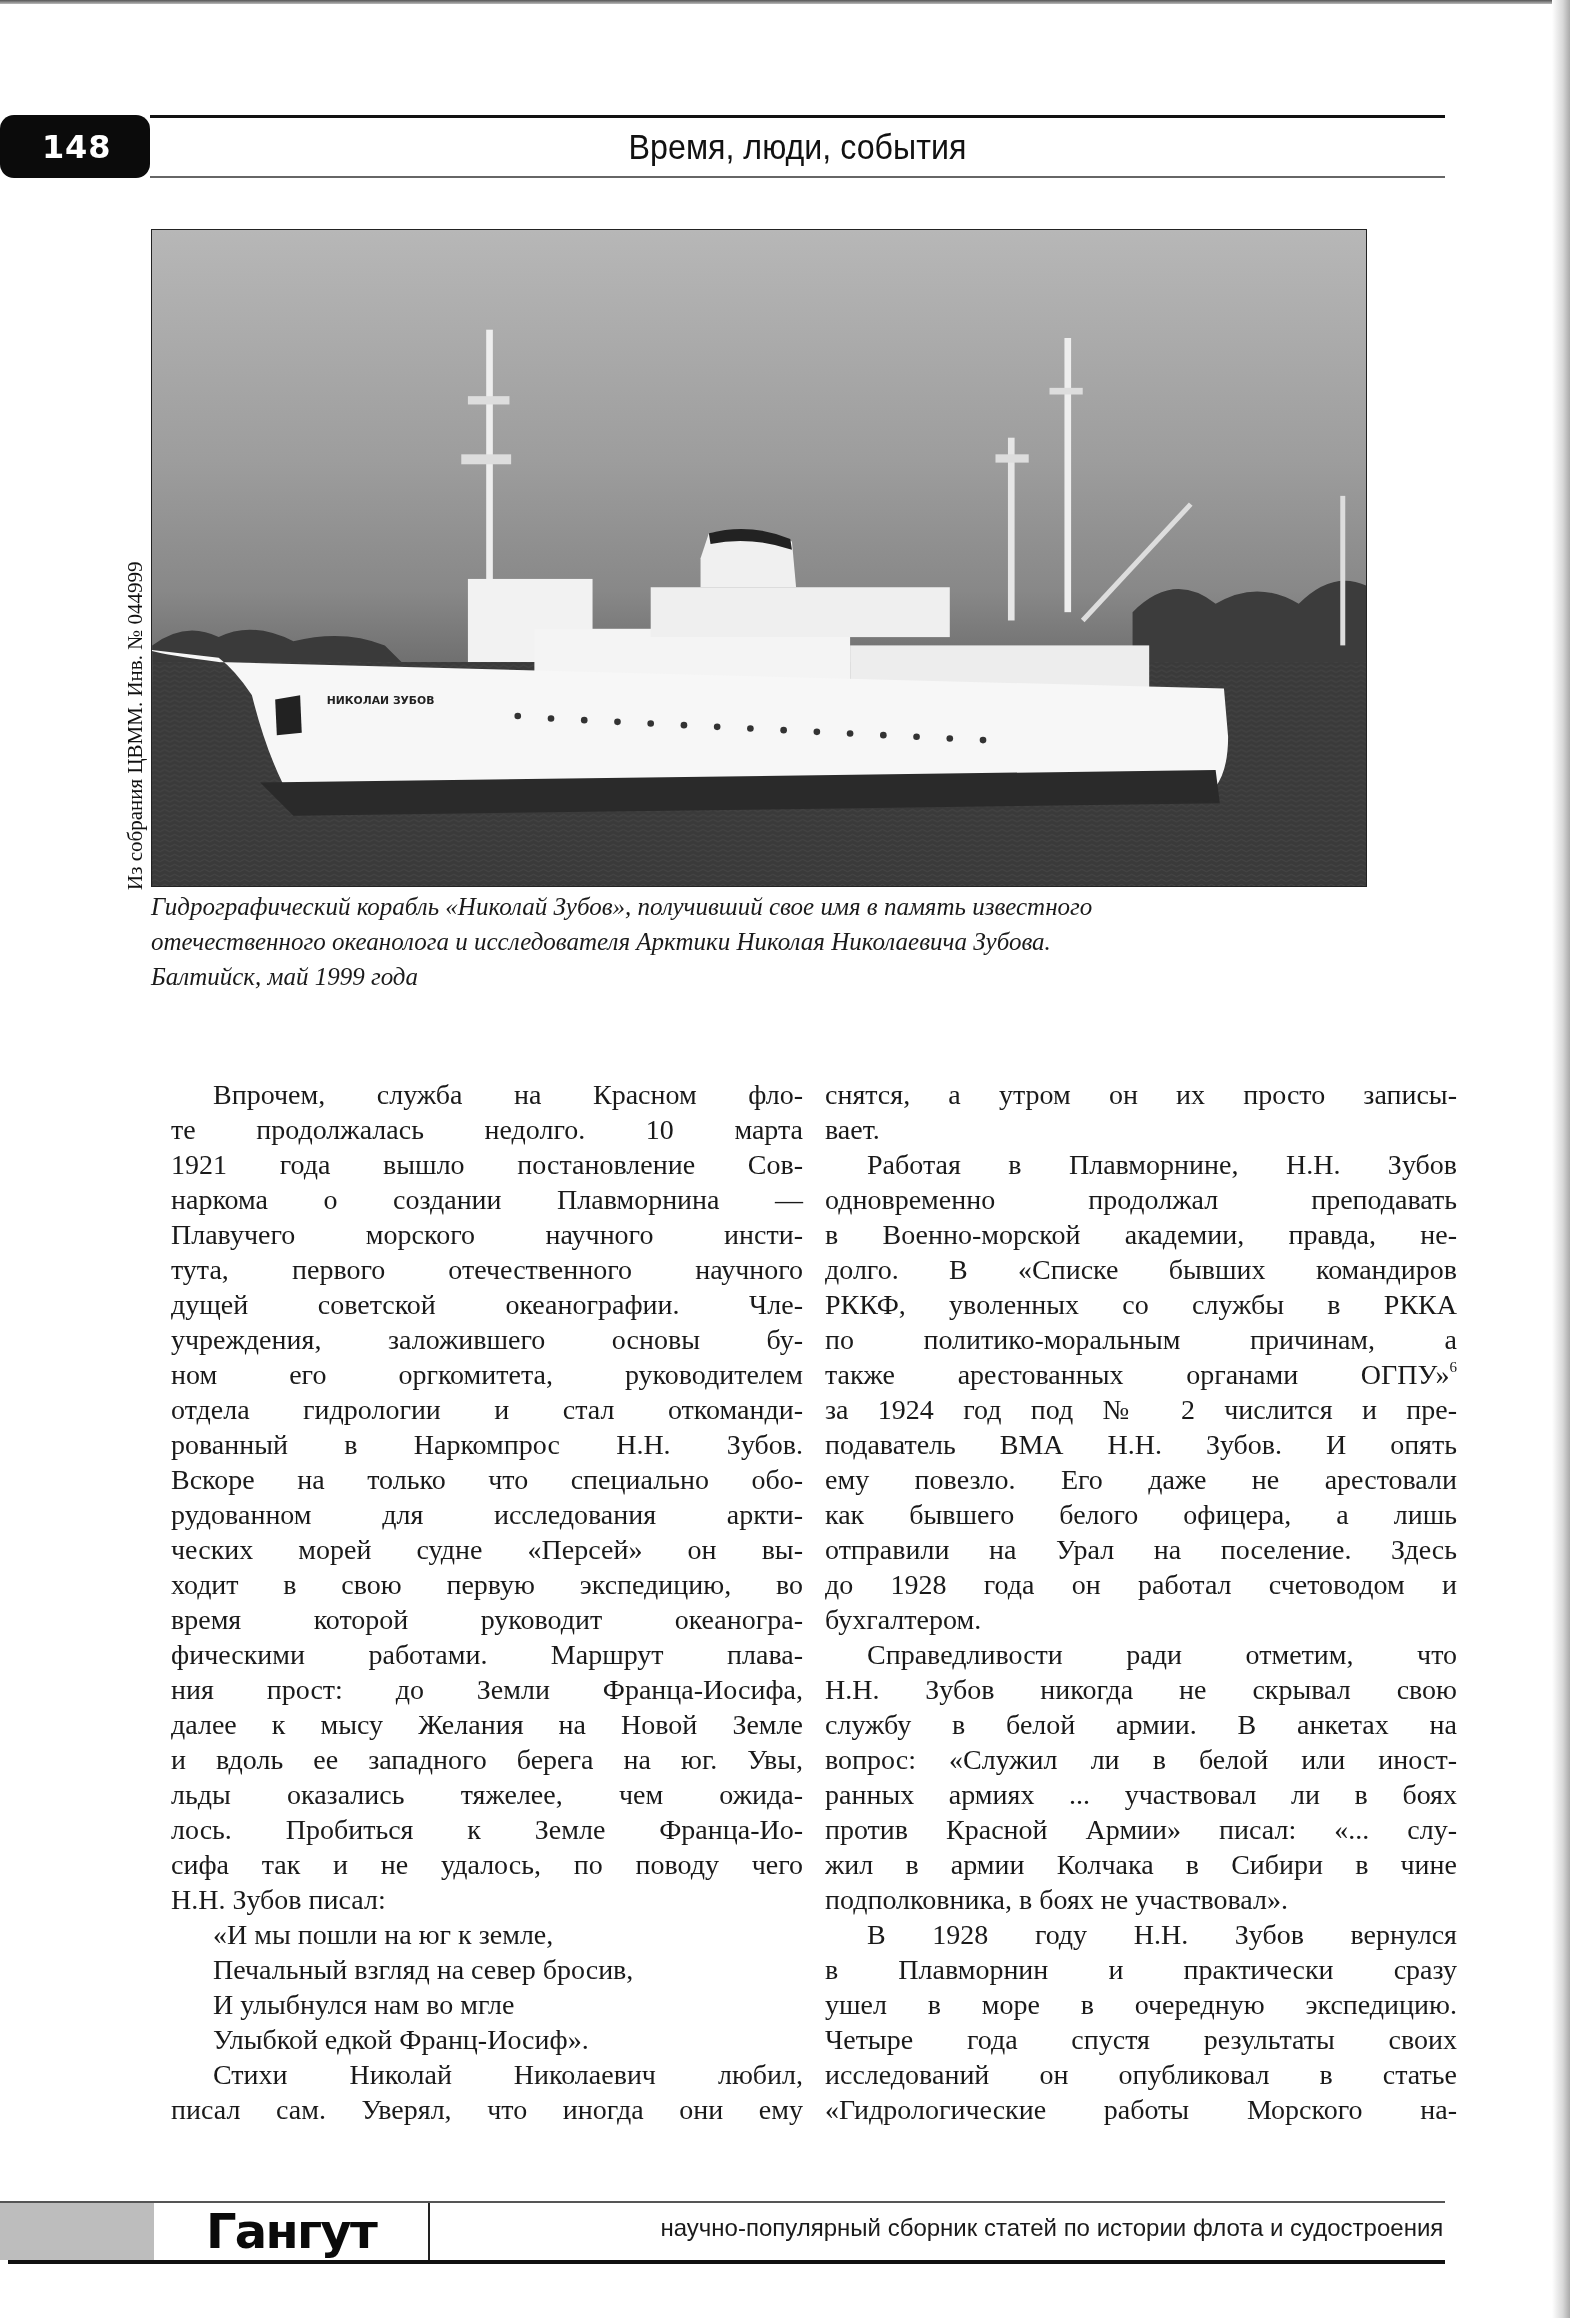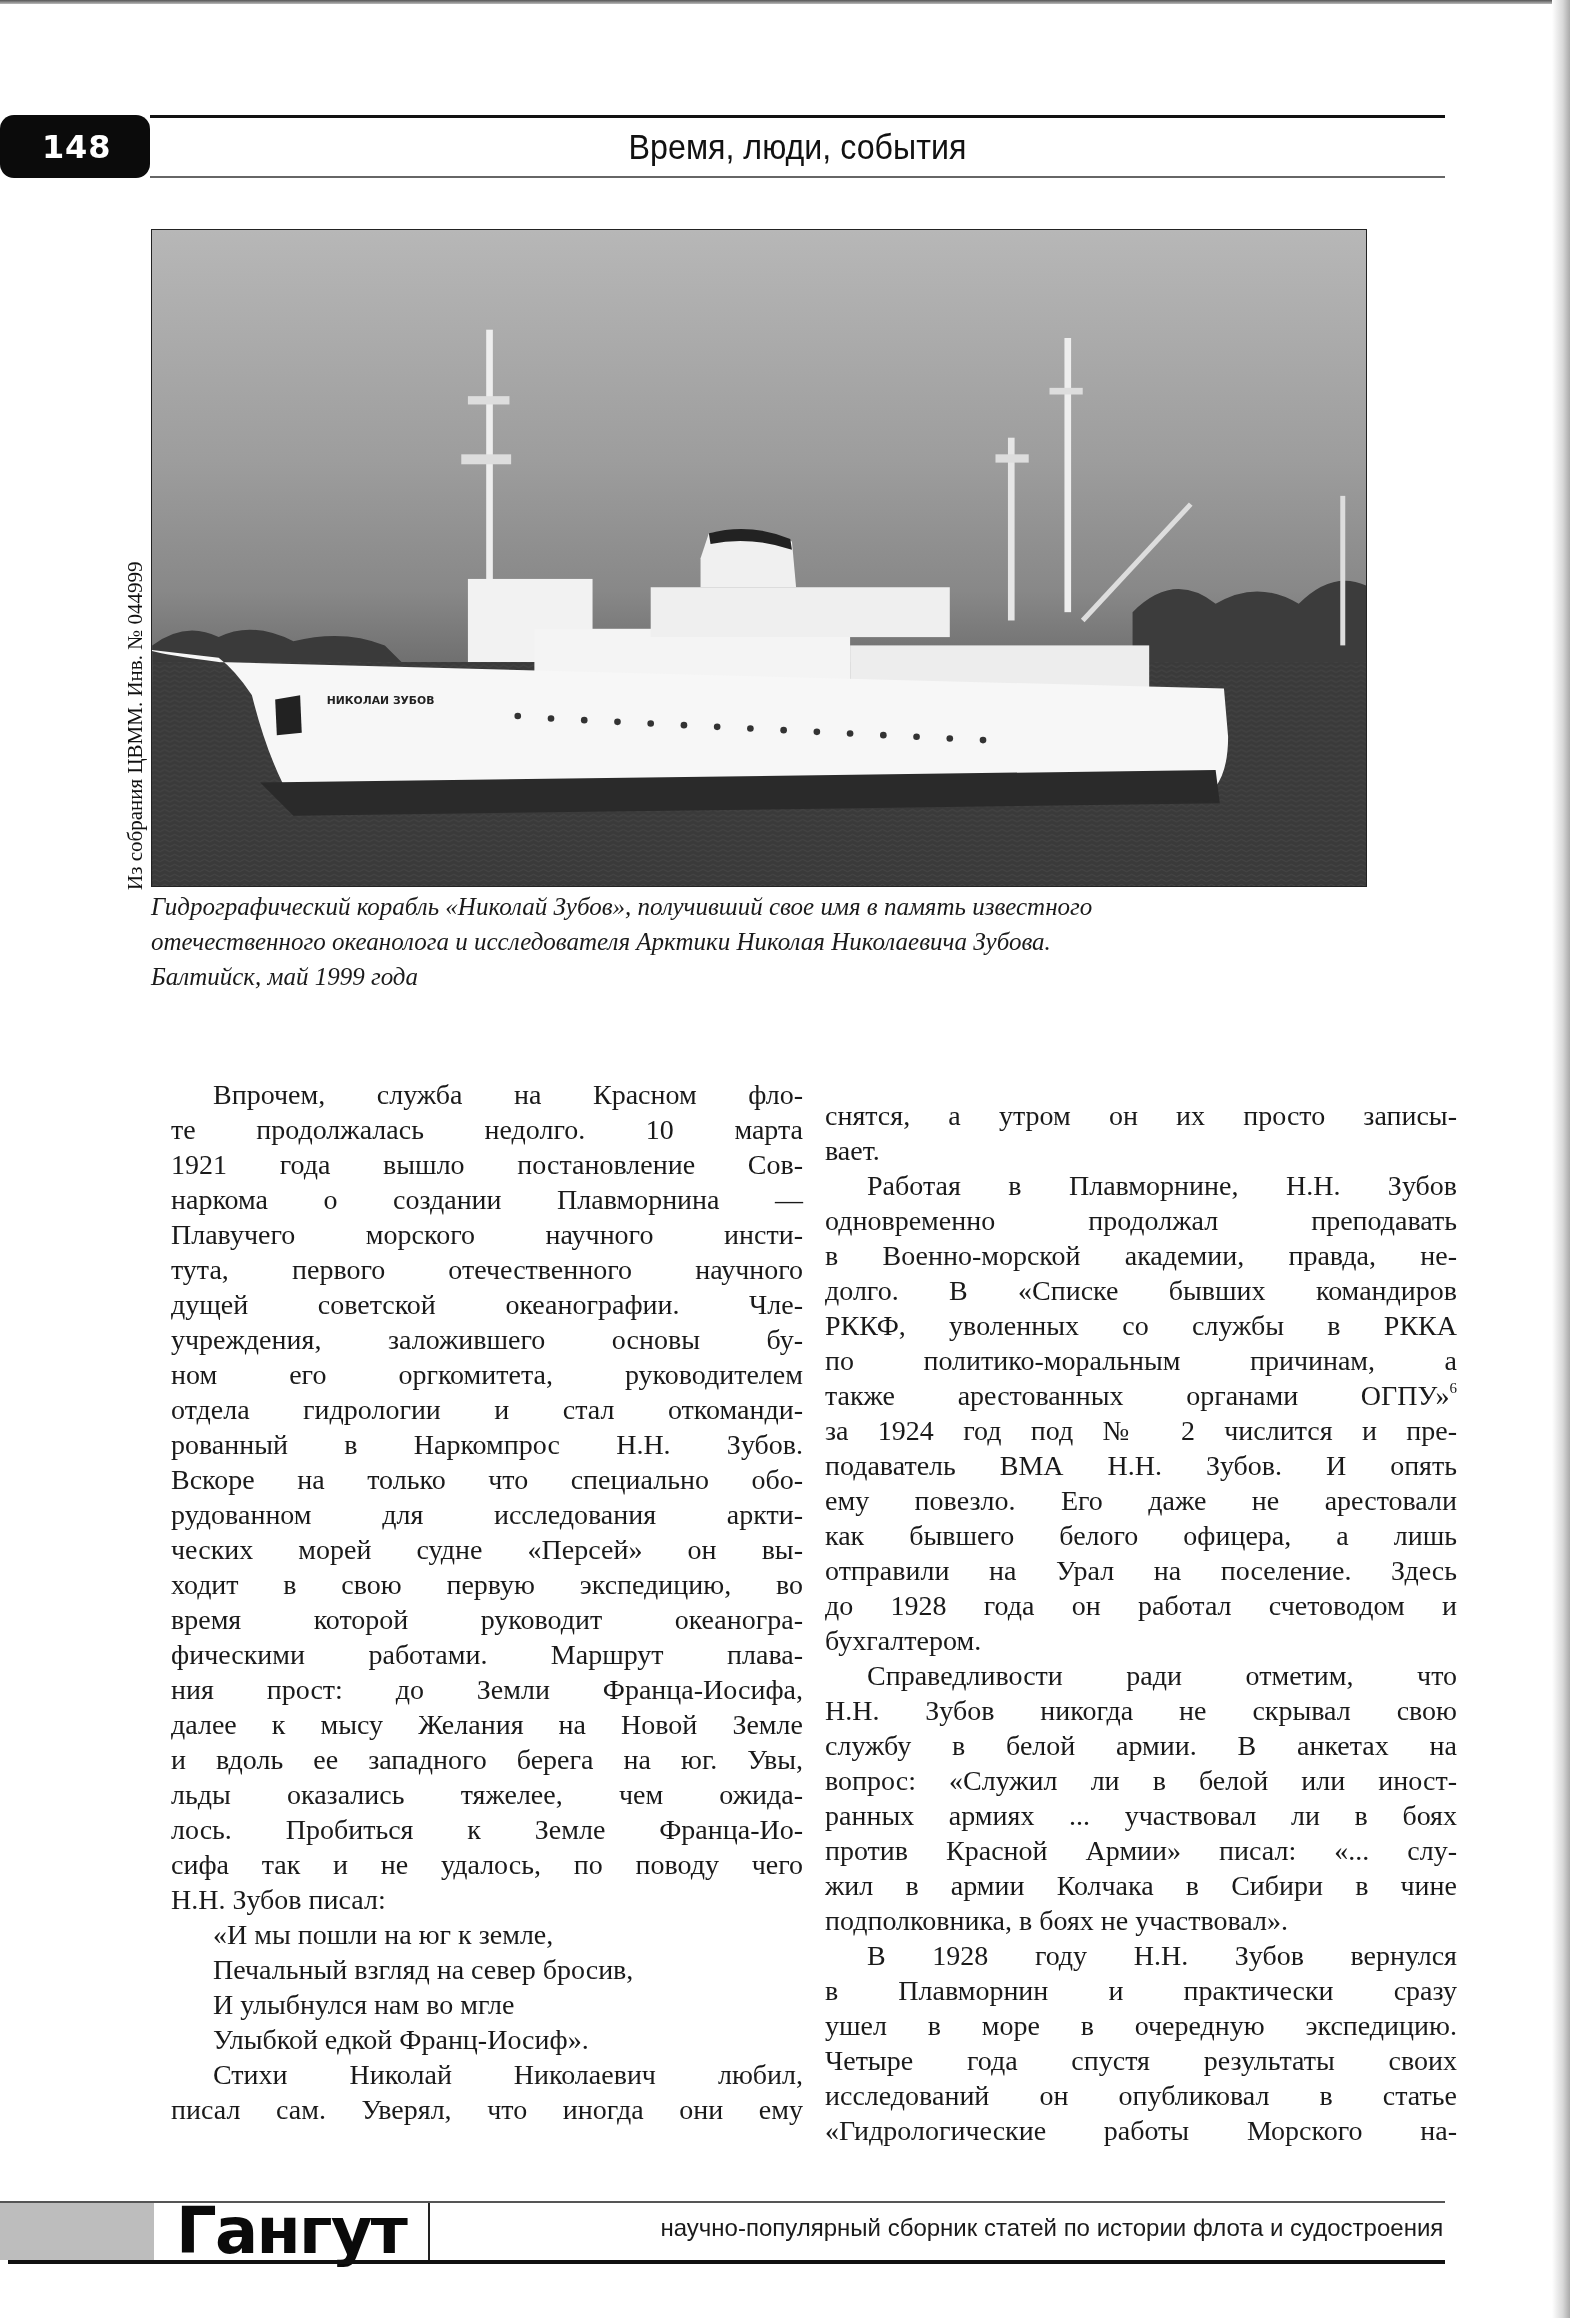--- a/index.html
+++ b/index.html
@@ -52,35 +52,35 @@
     font-family: "Liberation Serif", serif; font-style: italic;
     font-size: 25px; line-height: 35px; color: #1a1a1a;
   }
   .caption p { margin: 0; white-space: nowrap; }
   
   .col {
     position: absolute; top: 1077px; width: 632px;
     font-family: "Liberation Serif", serif; font-size: 28px; line-height: 35px; color: #1a1a1a;
   }
   .col.left { left: 151px; margin-left: 20px; }
-  .col.right { left: 825px; margin-top: 21px; }
+  .col.right { left: 825px; }
   .col .line { white-space: nowrap; text-align: justify; text-align-last: justify; height: 35px; }
   .col .line.last { text-align-last: left; }
   .col .line.indent { padding-left: 42px; }
   .col .line.verse { padding-left: 42px; text-align-last: left; }
   sup { font-size: 15px; line-height: 0; vertical-align: 11.6px; }
   
   .footer { position: absolute; left: 0; top: 2201px; width: 1445px; height: 63px; }
   .footer .rule-top { position: absolute; left: 0; right: 0; top: 0; height: 1.7px; background: #555; }
   .footer .rule-bot { position: absolute; left: 8.3px; right: 0; bottom: 0; height: 4.2px; background: #111; }
   .footer .gray { position: absolute; left: 0; top: 1.7px; width: 154px; height: 57px; background: #bdbdbd; }
   .footer .logo {
     position: absolute; left: 154px; top: 1.7px; width: 274px; height: 57px;
     display: flex; align-items: center; justify-content: center;
-    font-family: "DejaVu Sans", sans-serif; font-weight: bold; font-size: 64px; color: #0a0a0a;
+    font-family: "DejaVu Sans", sans-serif; font-weight: bold; font-size: 48px; color: #0a0a0a;
     letter-spacing: -1.7px;
   }
   .footer .divider { position: absolute; left: 428px; top: 1.7px; width: 1.7px; height: 57px; background: #222; }
   .footer .tagline {
     position: absolute; left: 430px; right: 0; top: 1.7px; height: 50px;
     display: flex; align-items: center; justify-content: flex-end;
     font-family: "Liberation Sans", sans-serif; font-size: 24px; color: #1a1a1a; padding-right: 1.7px;
   }
 </style>
 </head>

